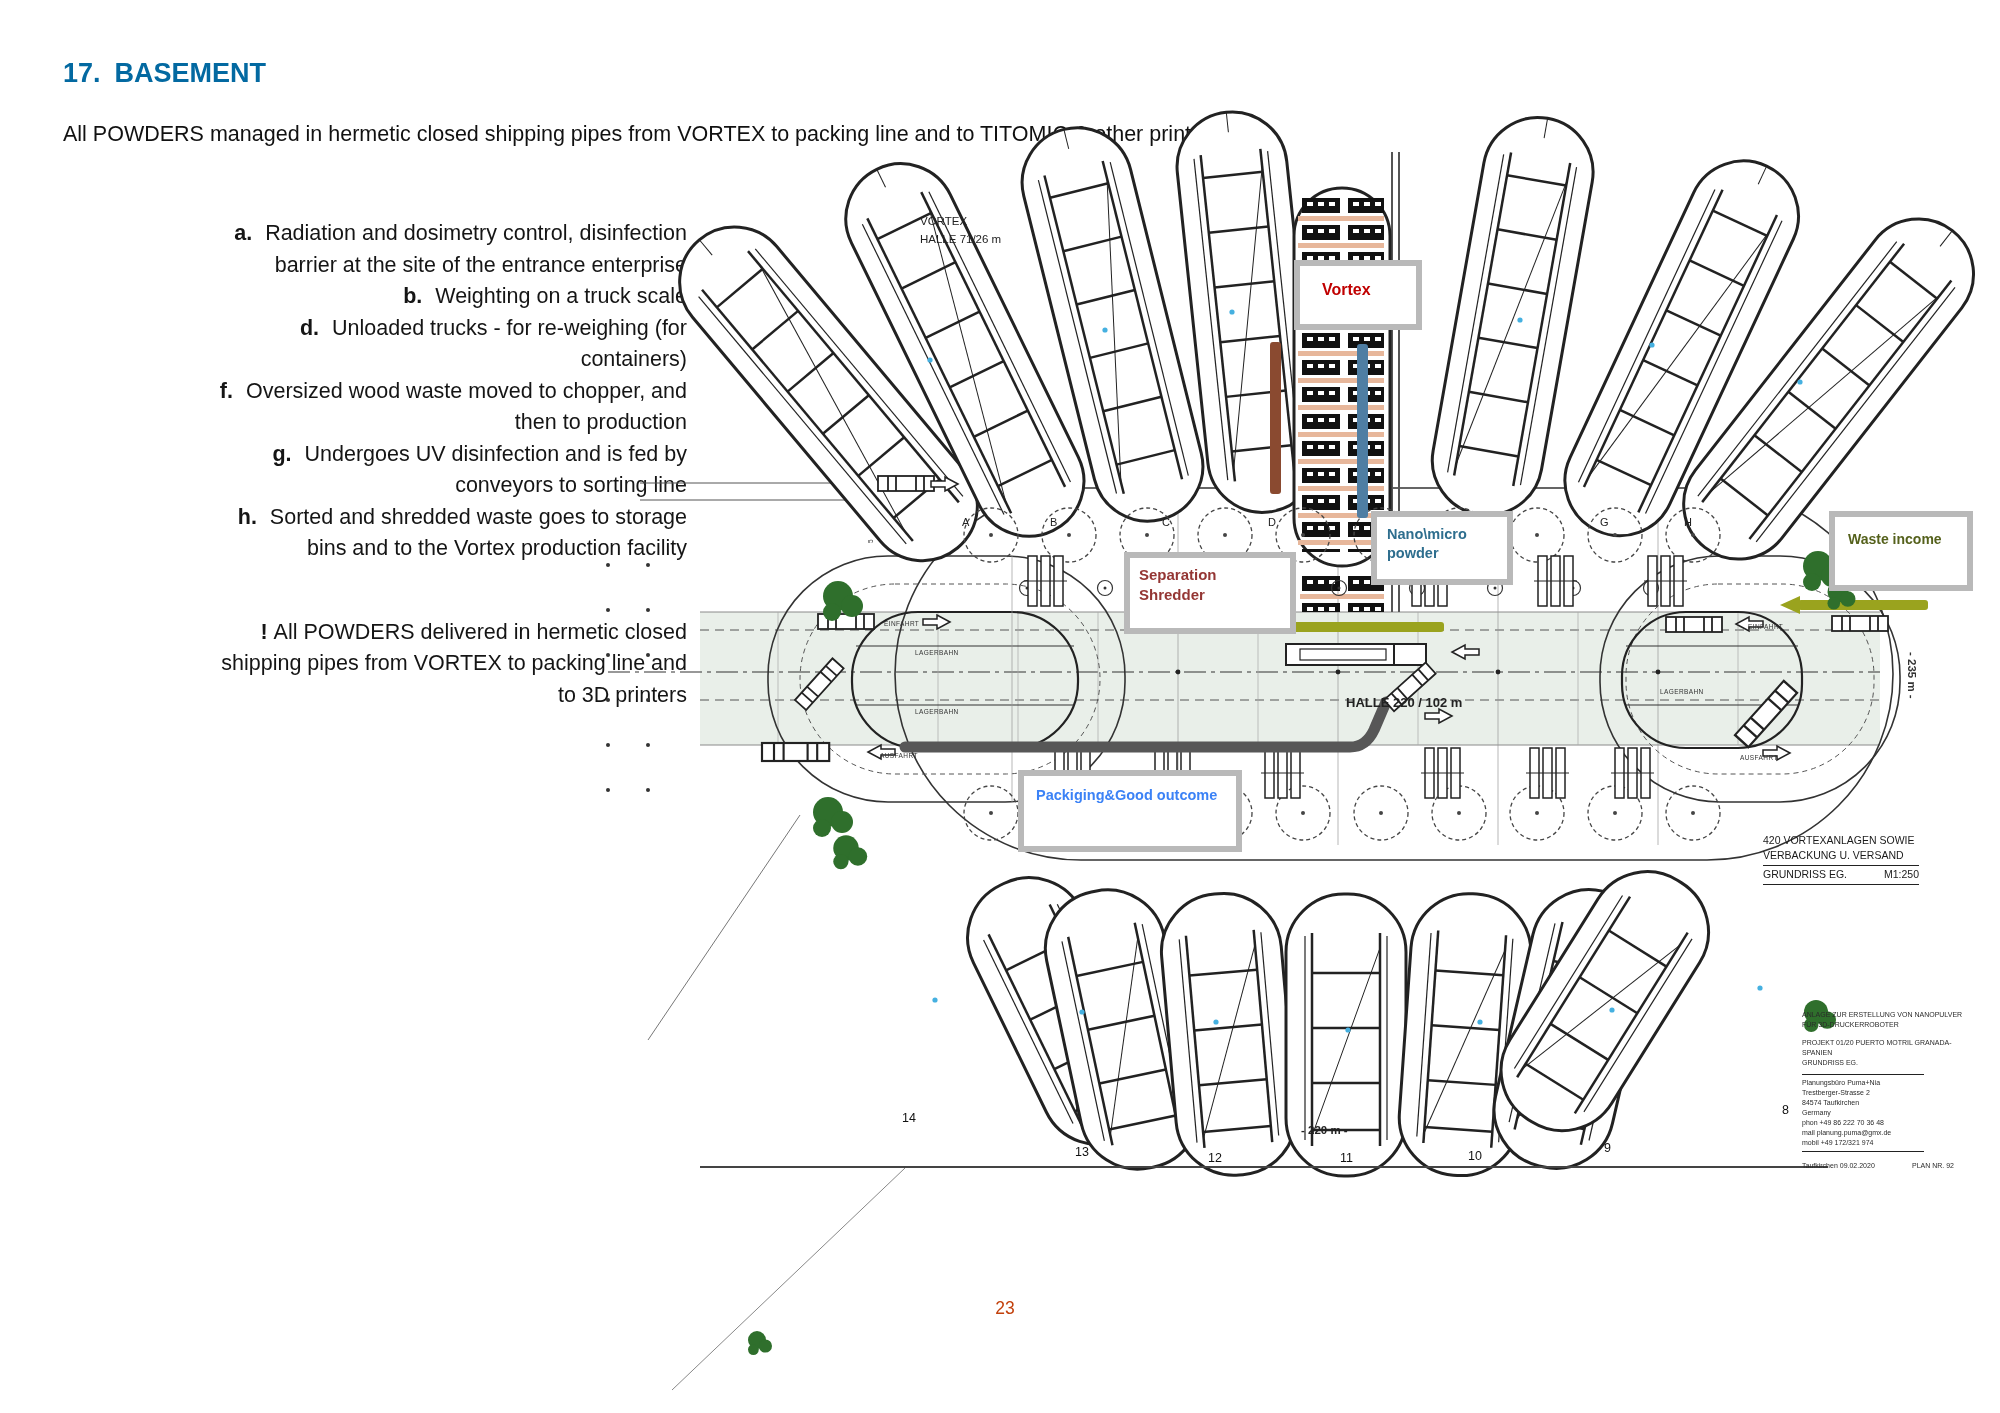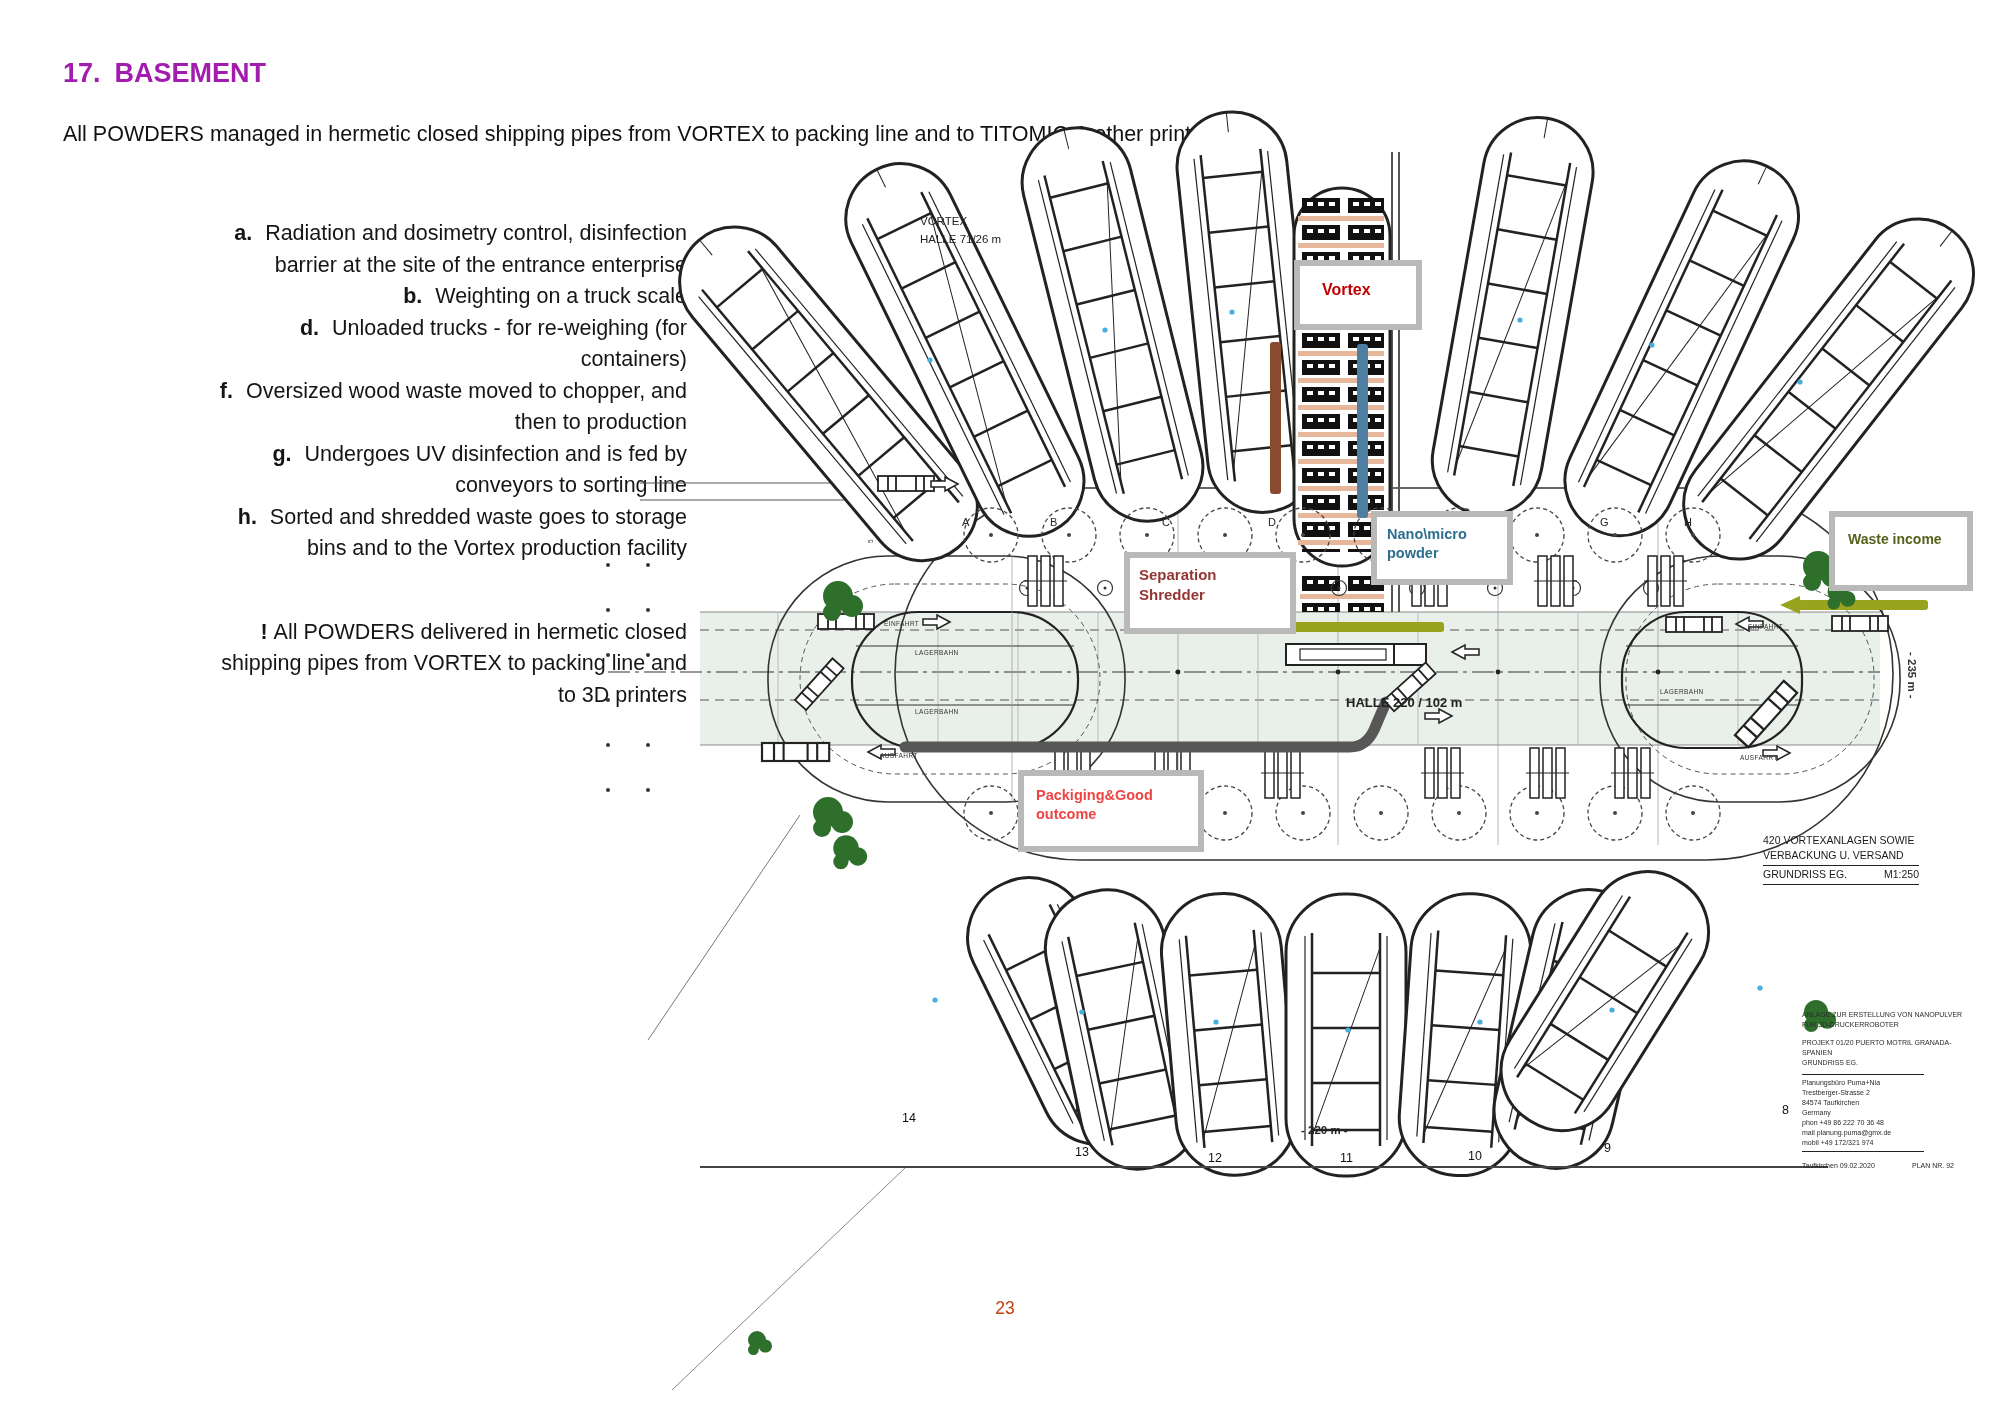--- a/index.html
+++ b/index.html
@@ -1,32 +1,32 @@
 <!DOCTYPE html>
 <html><head>
 <meta charset="utf-8">
 <style>
   html,body{margin:0;padding:0;}
   body{width:2000px;height:1413px;background:#fff;position:relative;
        font-family:"Liberation Sans",sans-serif;color:#141414;overflow:hidden;}
   .abs{position:absolute;}
-  .title{left:63px;top:58px;font-size:27px;font-weight:bold;color:#a21caf;}
+  .title{left:63px;top:58px;font-size:27px;font-weight:bold;color:#0369a1;}
   .title .num{margin-right:14px;}
   .subtitle{left:63px;top:122px;font-size:21.5px;color:#111;}
   .listcol{left:215px;top:218px;width:472px;text-align:right;font-size:21.5px;line-height:31.5px;color:#151515;}
   .li .m{font-weight:bold;margin-right:13px;}
   .note{margin-top:52px;}
   .note .m{font-weight:bold;margin-right:6px;}
   .co{position:absolute;background:#fff;border:6px solid #b9b9b9;box-sizing:border-box;
       font-weight:bold;line-height:1.3;z-index:5;}
   #co-vortex{left:1294px;top:260px;width:128px;height:70px;color:#c00000;font-size:16px;padding:14px 6px 0 22px;}
   #co-sep{left:1124px;top:552px;width:172px;height:82px;color:#943634;font-size:15px;padding:7px 9px;}
   #co-nano{left:1371px;top:511px;width:142px;height:74px;color:#2e6e8e;font-size:14.5px;padding:8px 10px;}
   #co-waste{left:1829px;top:511px;width:144px;height:80px;color:#55611c;font-size:14px;padding:13px 8px 0 13px;}
-  #co-pack{left:1018px;top:770px;width:186px;height:82px;color:#ef4444;font-size:14.5px;padding:10px 12px;}
+  #co-pack{left:1018px;top:770px;width:224px;height:82px;color:#3b82f6;font-size:14.5px;padding:10px 12px;}
   .hall-label{left:920px;top:212px;font-size:11.5px;color:#222;line-height:18px;z-index:4;}
   .halle-center{left:1346px;top:647px;font-size:13px;font-weight:bold;color:#222;z-index:4;margin-top:48px;}
   .dim220{left:1301px;top:1124px;font-size:11.5px;font-weight:bold;color:#222;z-index:4;}
   .dim235{left:1906px;top:652px;font-size:11.5px;font-weight:bold;color:#333;writing-mode:vertical-rl;z-index:4;}
   .tblock{left:1763px;top:833px;width:156px;font-size:10.5px;color:#1a1a1a;line-height:14.5px;z-index:4;}
   .tblock .row3{display:flex;justify-content:space-between;border-top:1.5px solid #222;
       border-bottom:1.5px solid #222;margin-top:3px;padding:1px 0 2px 0;}
   .stamp{left:1802px;top:1010px;width:170px;font-size:7px;color:#2a2a2a;line-height:10px;z-index:4;}
   .stamp .gap{height:8px;}
   .stamp .addr{border-top:1px solid #222;border-bottom:1px solid #222;margin:6px 0;padding:3px 0;width:122px;}

